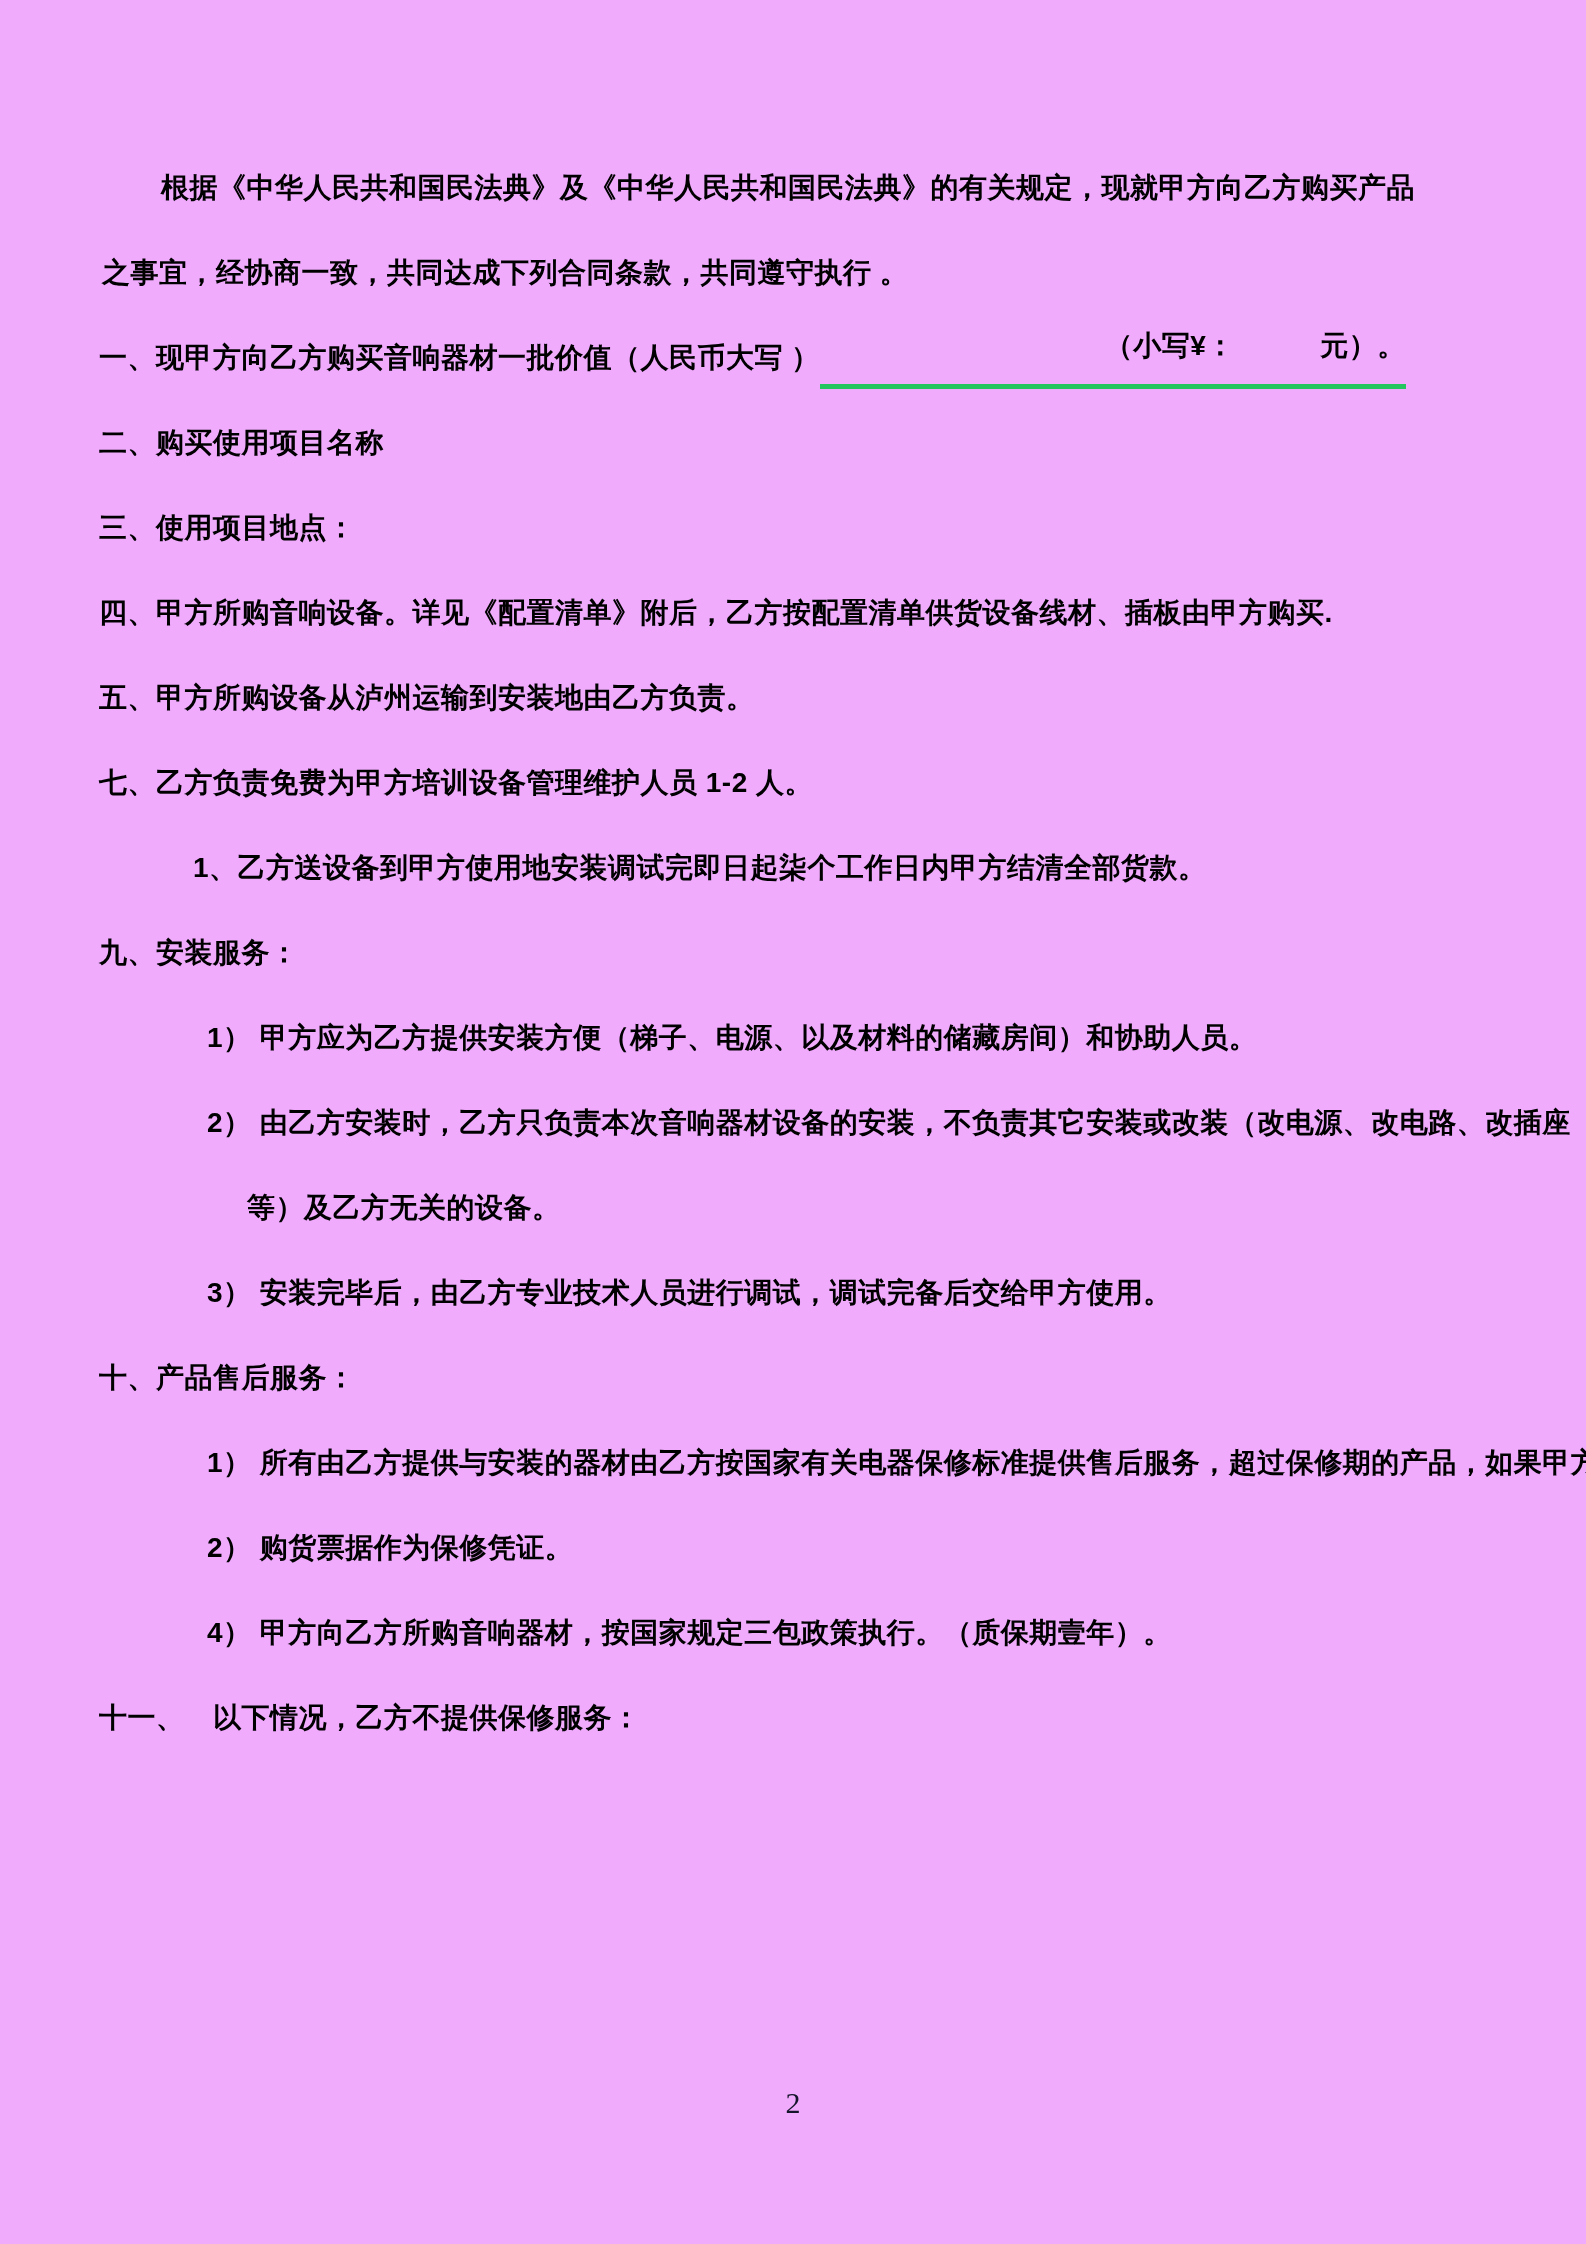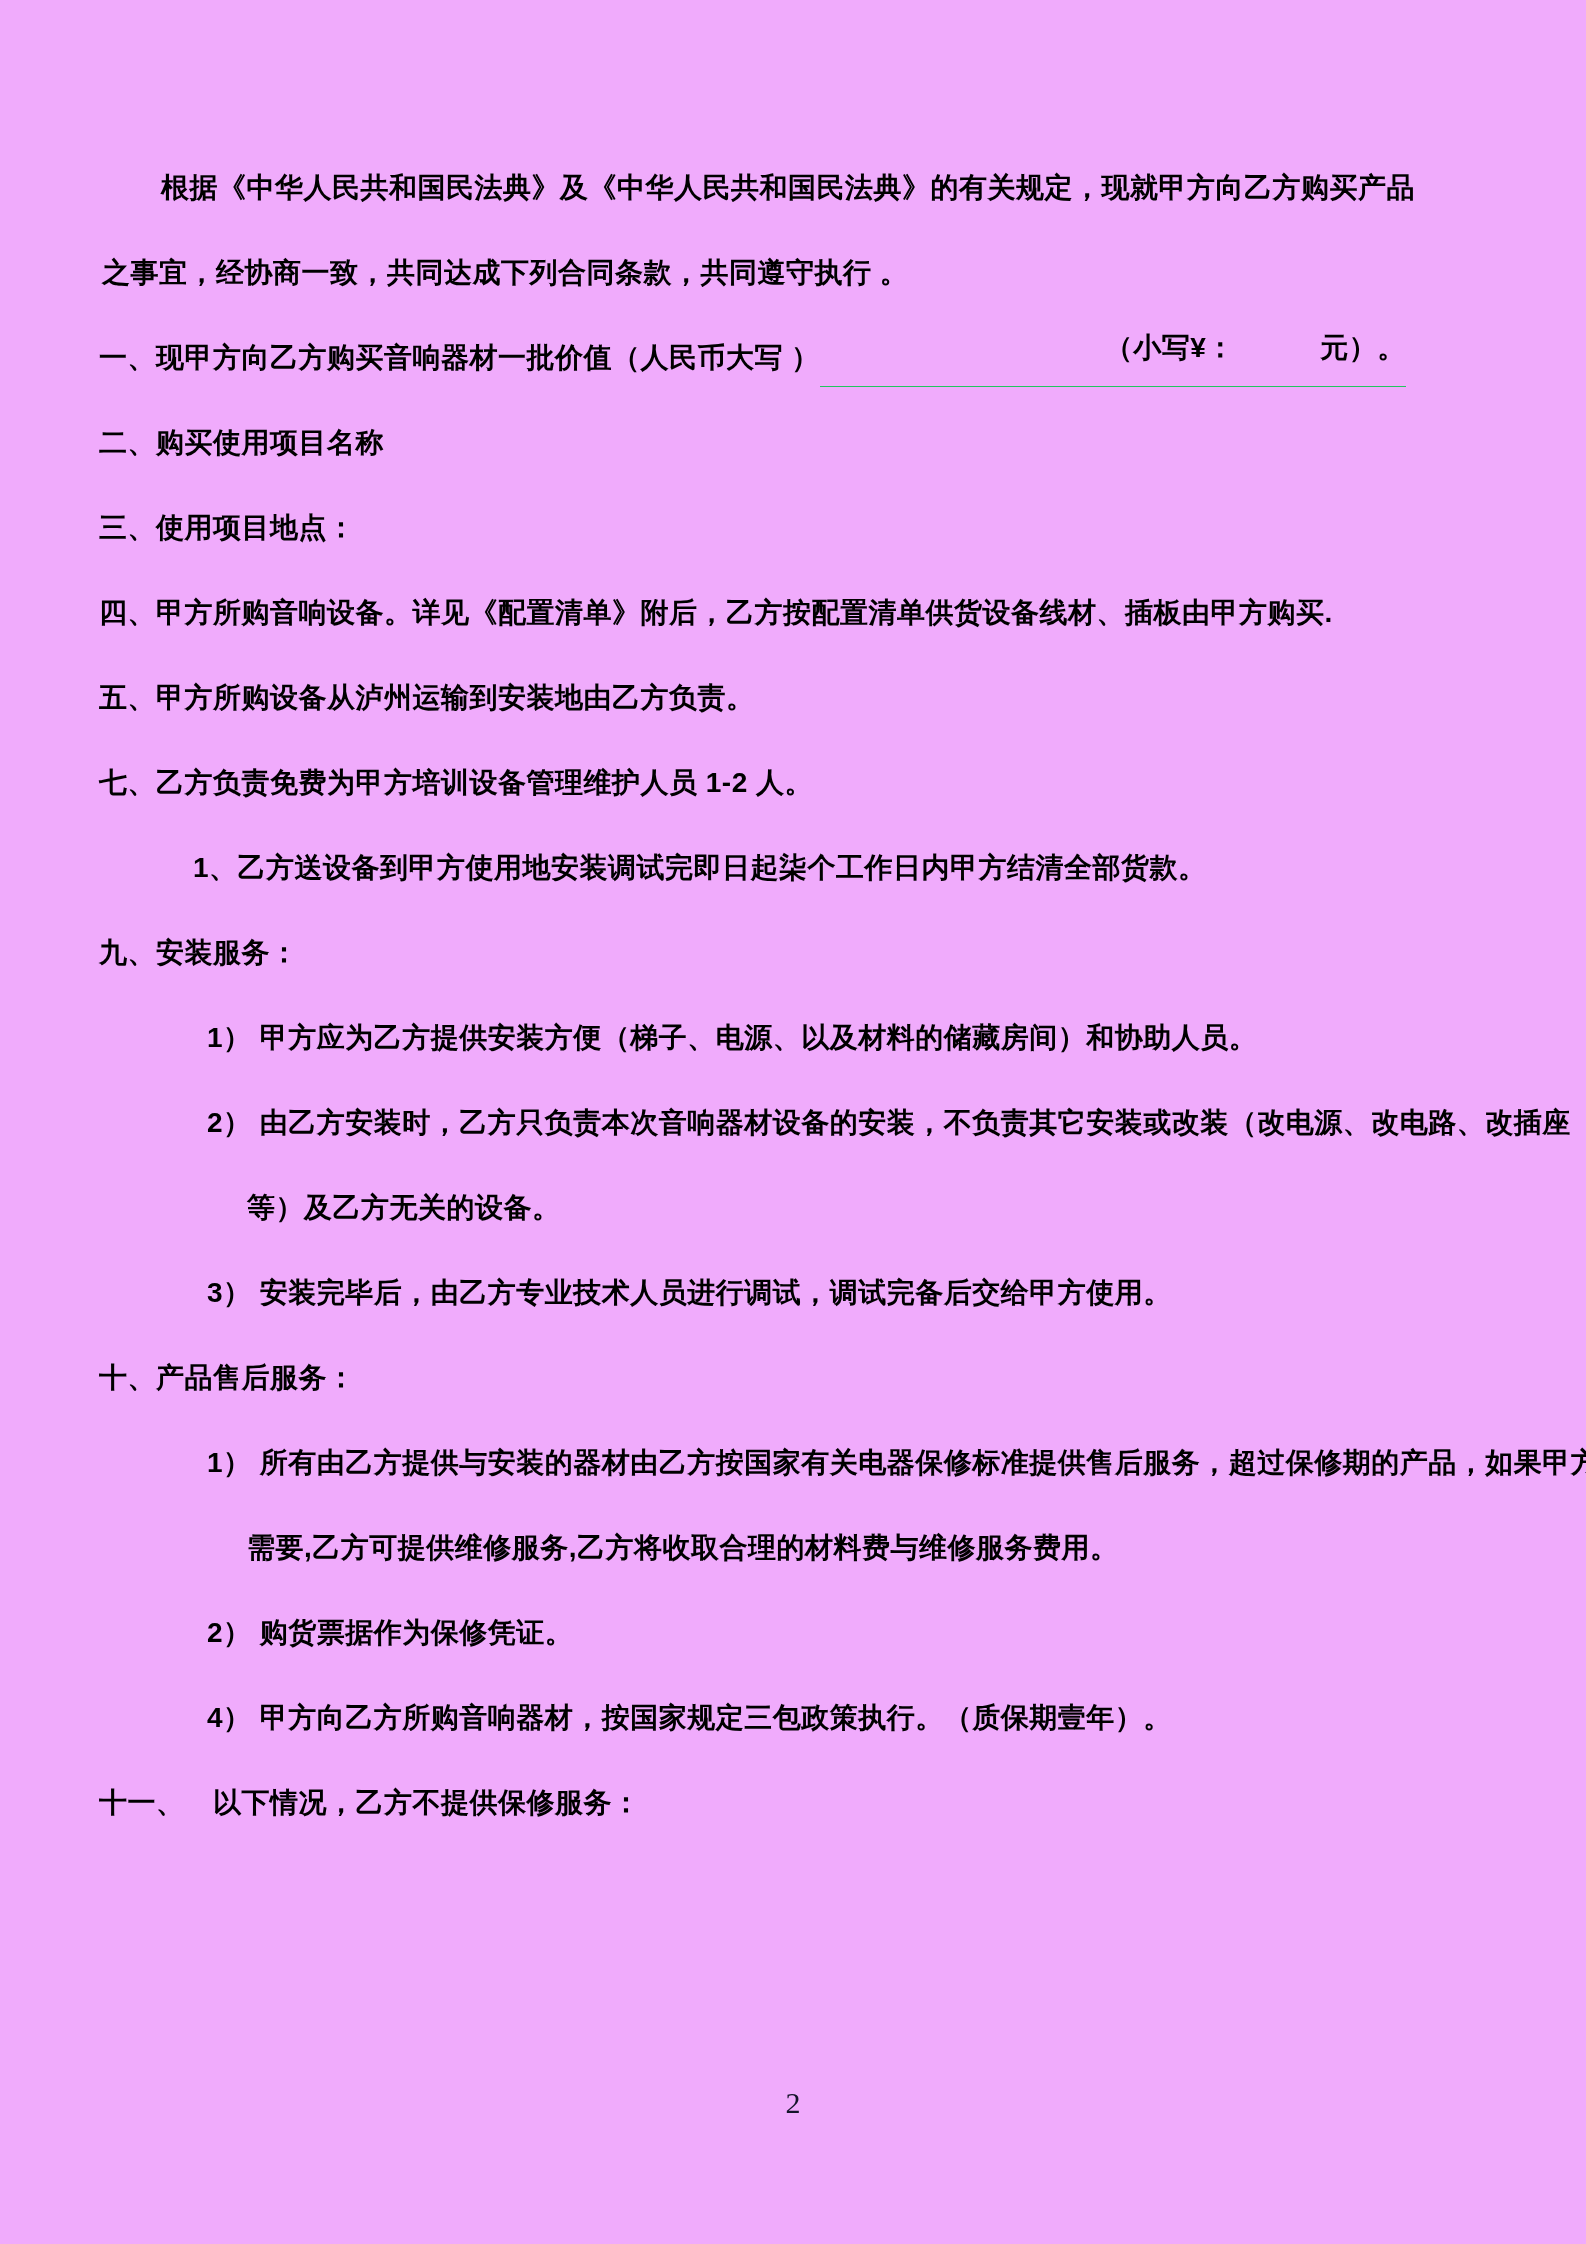--- a/index.html
+++ b/index.html
@@ -21,21 +21,21 @@
   }
   .line {
     height: 85px;
     display: flex;
     align-items: center;
     font-size: 28px;
     letter-spacing: 0.5px;
     white-space: pre;
   }
   .line span { white-space: pre; }
-  .u { border-bottom: 1px solid #22c55e; padding-bottom: 19px; }
+  .u { border-bottom: 5px solid #22c55e; padding-bottom: 19px; }
   .p-first { padding-left: 62px; }
   .p       { padding-left: 3px;  }
   .item    { padding-left: 0; align-items: center;    }
   .sub1    { padding-left: 94px; }
   .sub2    { padding-left: 108px;}
   .cont    { padding-left: 148px;}
   .page-number {
     position: absolute;
     top: 2086px;
     left: 0;
@@ -61,19 +61,18 @@
       <div class="line item"><span>五、甲方所购设备从泸州运输到安装地由乙方负责。</span></div>
       <div class="line item"><span>七、乙方负责免费为甲方培训设备管理维护人员 1-2 人。</span></div>
       <div class="line sub1"><span>1、乙方送设备到甲方使用地安装调试完即日起柒个工作日内甲方结清全部货款。</span></div>
       <div class="line item"><span>九、安装服务：</span></div>
       <div class="line sub2"><span>1） 甲方应为乙方提供安装方便（梯子、电源、以及材料的储藏房间）和协助人员。</span></div>
       <div class="line sub2"><span>2） 由乙方安装时，乙方只负责本次音响器材设备的安装，不负责其它安装或改装（改电源、改电路、改插座</span></div>
       <div class="line cont"><span>等）及乙方无关的设备。</span></div>
       <div class="line sub2"><span>3） 安装完毕后，由乙方专业技术人员进行调试，调试完备后交给甲方使用。</span></div>
       <div class="line item"><span>十、产品售后服务：</span></div>
       <div class="line sub2"><span>1） 所有由乙方提供与安装的器材由乙方按国家有关电器保修标准提供售后服务，超过保修期的产品，如果甲方</span></div>
-      <div class="line cont"><span>需要,乙方可提供维修服务,乙方将收取合理的材料费与维修服务费用。</span></div>
       <div class="line sub2"><span>2） 购货票据作为保修凭证。</span></div>
       <div class="line sub2"><span>4） 甲方向乙方所购音响器材，按国家规定三包政策执行。（质保期壹年）。</span></div>
       <div class="line item"><span>十一、　以下情况，乙方不提供保修服务：</span></div>
     </div>
   <div class="page-number">2</div>
 </div>
 
 </body></html>

